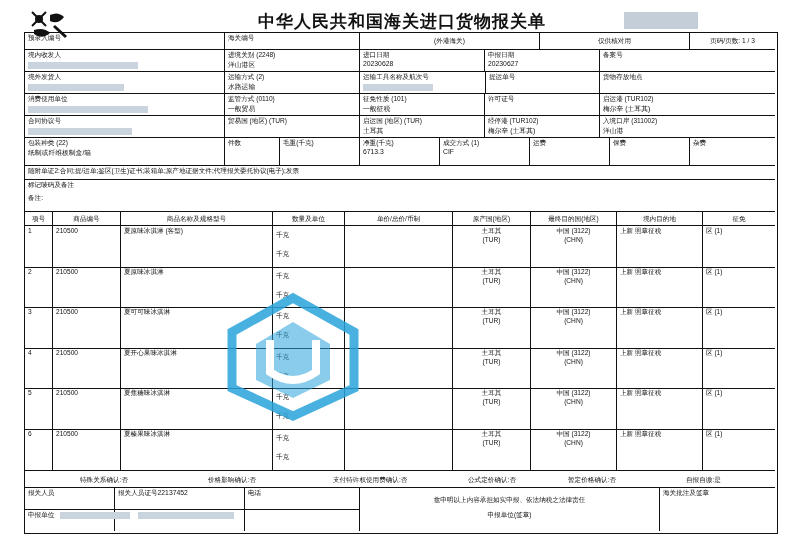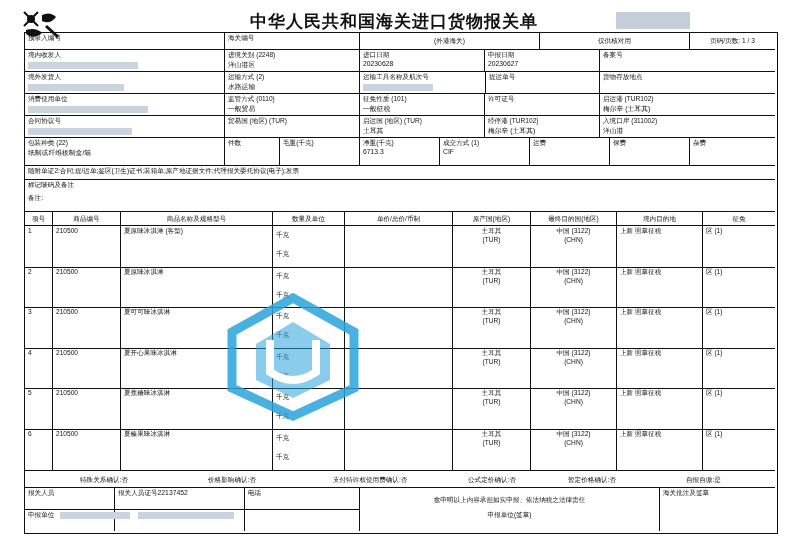--- a/index.html
+++ b/index.html
@@ -7,21 +7,21 @@
     width:800px;height:550px;
     background:#ffffff;
     font-family:"Liberation Sans", sans-serif;
     font-size:7px;
     color:#111;
     position:relative;
     overflow:hidden;
   }
   .sheet{position:absolute;left:0;top:0;width:800px;height:550px;}
   
-  .hdr{position:absolute;left:4px;top:0;width:776px;height:46px;}
+  .hdr{position:absolute;left:12px;top:0;width:776px;height:46px;}
   .logo{position:absolute;left:14px;top:6px;width:44px;height:36px;}
   .title{
     position:absolute;left:180px;top:10px;width:420px;
     text-align:center;font-size:17px;font-weight:bold;letter-spacing:1px;
     font-family:"Liberation Serif", serif;color:#111;
   }
   .redact{background:#c9d4de;display:inline-block;}
   .rd-title{position:absolute;left:612px;top:12px;width:74px;height:17px;background:#c3ced9;}
   
   .frame{position:absolute;left:24px;top:32px;width:752px;height:500px;border:1px solid #111;}

